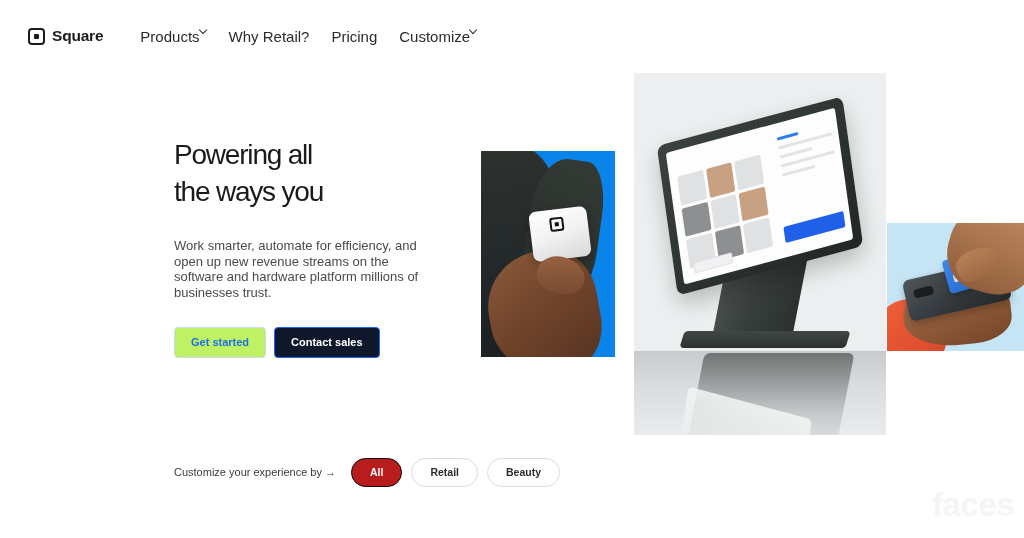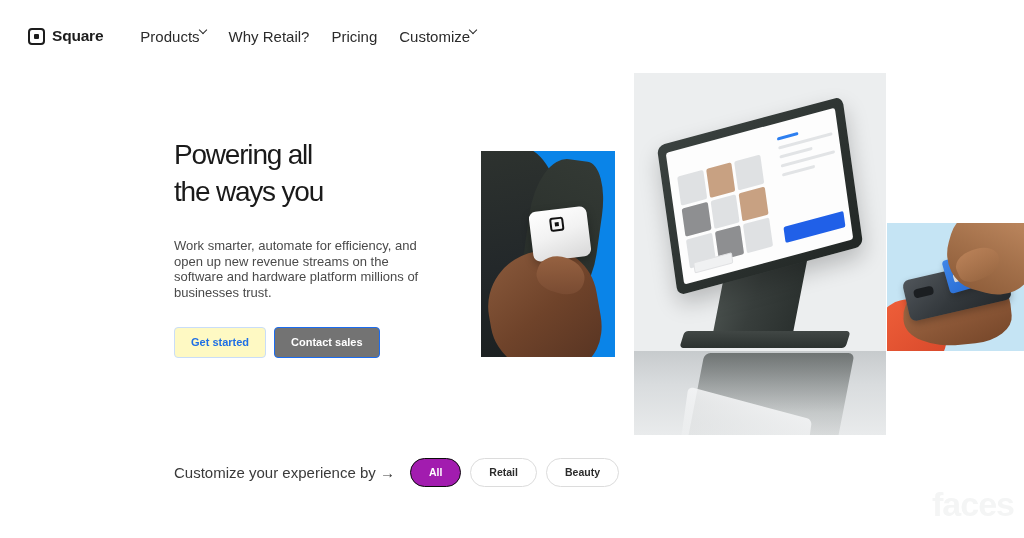--- a/index.html
+++ b/index.html
@@ -52,22 +52,22 @@
   .subcopy {
     margin-top: 28px; font-size: 13px; line-height: 15.5px; color: #4a4a4a;
     width: 252px;
   }
   .cta-row { margin-top: 27px; display: flex; gap: 8px; }
   .btn {
     font-size: 11px; font-weight: 700; border-radius: 4px;
     padding: 9px 16px; cursor: pointer; white-space: nowrap;
     line-height: 1;
   }
-  .btn-outline { background: #fef9c3; color: #1f6fe5; border: 1px solid #c9ddf8; }
-  .btn-solid { background: #737373; color: #fff; border: 1px solid #1b6cf0; }
+  .btn-outline { background: #bef264; color: #1f6fe5; border: 1px solid #c9ddf8; }
+  .btn-solid { background: #0f172a; color: #fff; border: 1px solid #1b6cf0; }
 
   
   .panel { position: absolute; overflow: hidden; }
 
   
   .panel-reader { left: 481px; top: 151px; width: 134px; height: 206px; background: #0a84e8; }
   .reader-person {
     position: absolute; left: -18px; top: -6px; width: 96px; height: 216px;
     background: linear-gradient(170deg, #2e332f 0%, #23282a 55%, #1b1f20 100%);
     border-radius: 0 46% 10% 0 / 0 30% 8% 0;
@@ -209,27 +209,27 @@
     background: linear-gradient(170deg, #b88057 0%, #99674177 100%);
     border-radius: 40% 50% 46% 38%;
     transform: rotate(-24deg);
   }
 
   
   .chip-row {
     position: absolute; left: 174px; top: 458px;
     display: flex; align-items: center; gap: 9px;
   }
-  .chip-label { font-size: 15px; color: #3a3a3a; margin-right: 6px; white-space: nowrap; }
+  .chip-label { font-size: 11px; color: #3a3a3a; margin-right: 6px; white-space: nowrap; }
   .chip {
     font-size: 10.5px; font-weight: 700; border-radius: 22px;
     padding: 8px 18px; cursor: pointer; white-space: nowrap; line-height: 1;
     background: #fff; color: #2b2b2b; border: 1px solid #dcdcdc;
   }
-  .chip.active { background: #a21caf; color: #fff; border-color: #0b0b0b; }
+  .chip.active { background: #b91c1c; color: #fff; border-color: #0b0b0b; }
 
   
   .watermark {
     position: absolute; right: 10px; bottom: 14px;
     font-size: 34px; font-weight: 700; color: #f4f5f5;
     letter-spacing: -1px; user-select: none;
   }
 </style>
 </head>
 <body>

